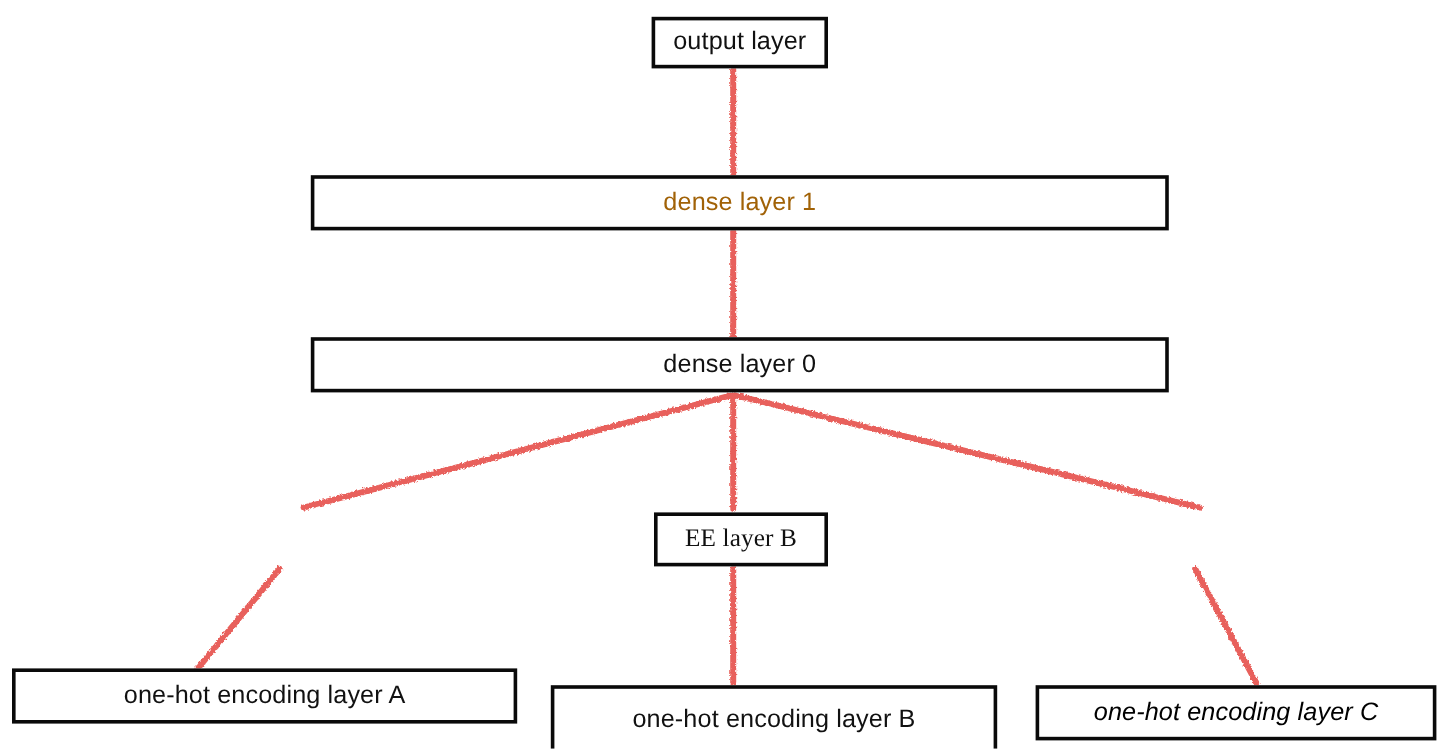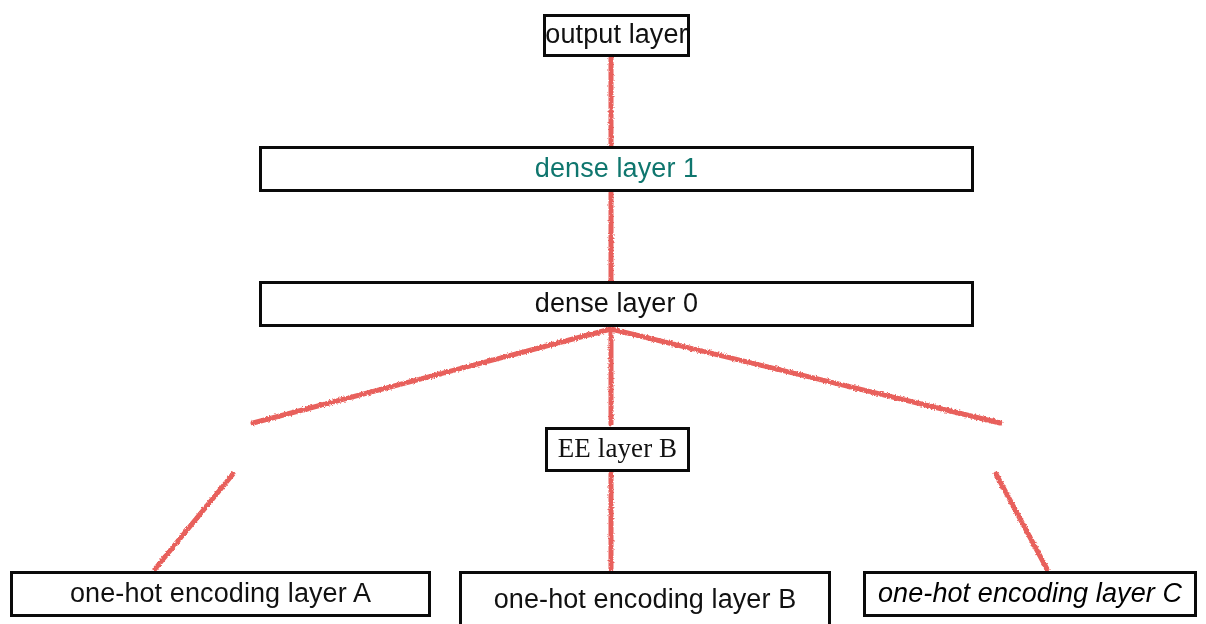--- a/index.html
+++ b/index.html
@@ -26,21 +26,21 @@
   }
   .node {
     position: absolute;
     box-sizing: border-box;
     background: #ffffff;
     border: 3px solid #0a0a0a;
     display: flex;
     align-items: center;
     justify-content: center;
     color: #111111;
-    font-size: 27px;
+    font-size: 21px;
     line-height: 1;
     letter-spacing: 0.1px;
     white-space: nowrap;
     z-index: 2;
   }
   .node-label {
     display: block;
     transform: translateY(-1px);
   }
 </style>
@@ -65,35 +65,35 @@
         <line x1="155" y1="569" x2="233" y2="474" stroke="#e8615c" stroke-width="5" stroke-linecap="round"></line>
         <line x1="611" y1="569" x2="611" y2="474" stroke="#e8615c" stroke-width="5" stroke-linecap="round"></line>
         <line x1="1047" y1="569" x2="996" y2="474" stroke="#e8615c" stroke-width="5" stroke-linecap="round"></line>
       </g>
   </svg>
 
   <div class="node" style="left: 543px; top: 14px; width: 147px; height: 43px; border-color: rgb(10, 10, 10); background: rgb(255, 255, 255); color: rgb(17, 17, 17);">
     <span class="node-label">output layer</span>
   </div>
 
-  <div class="node" style="left: 259px; top: 146px; width: 715px; height: 46px; border-color: rgb(10, 10, 10); background: rgb(255, 255, 255); color: #0f766e;">
+  <div class="node" style="left: 259px; top: 146px; width: 715px; height: 46px; border-color: rgb(10, 10, 10); background: rgb(255, 255, 255); color: #a16207;">
     <span class="node-label">dense layer 1</span>
   </div>
 
   <div class="node" style="left: 259px; top: 281px; width: 715px; height: 46px; border-color: rgb(10, 10, 10); background: rgb(255, 255, 255); color: rgb(17, 17, 17);">
     <span class="node-label">dense layer 0</span>
   </div>
 
 
   <div class="node" style="left: 545px; top: 427px; width: 145px; height: 45px; border-color: rgb(10, 10, 10); background: rgb(255, 255, 255); color: rgb(17, 17, 17); font-family: Liberation Serif, serif;">
     <span class="node-label">EE layer B</span>
   </div>
 
 
-  <div class="node" style="left: 10px; top: 571px; width: 421px; height: 46px; border-color: rgb(10, 10, 10); background: rgb(255, 255, 255); color: rgb(17, 17, 17);">
+  <div class="node" style="left: 10px; top: 557px; width: 421px; height: 46px; border-color: rgb(10, 10, 10); background: rgb(255, 255, 255); color: rgb(17, 17, 17);">
     <span class="node-label">one-hot encoding layer A</span>
   </div>
 
   <div class="node" style="left: 459px; top: 571px; width: 372px; height: 58px; border-color: rgb(10, 10, 10); background: rgb(255, 255, 255); color: rgb(17, 17, 17);">
     <span class="node-label">one-hot encoding layer B</span>
   </div>
 
   <div class="node" style="left: 863px; top: 571px; width: 334px; height: 46px; border-color: rgb(10, 10, 10); background: rgb(255, 255, 255); color: #000000; font-style: italic;">
     <span class="node-label">one-hot encoding layer C</span>
   </div>

